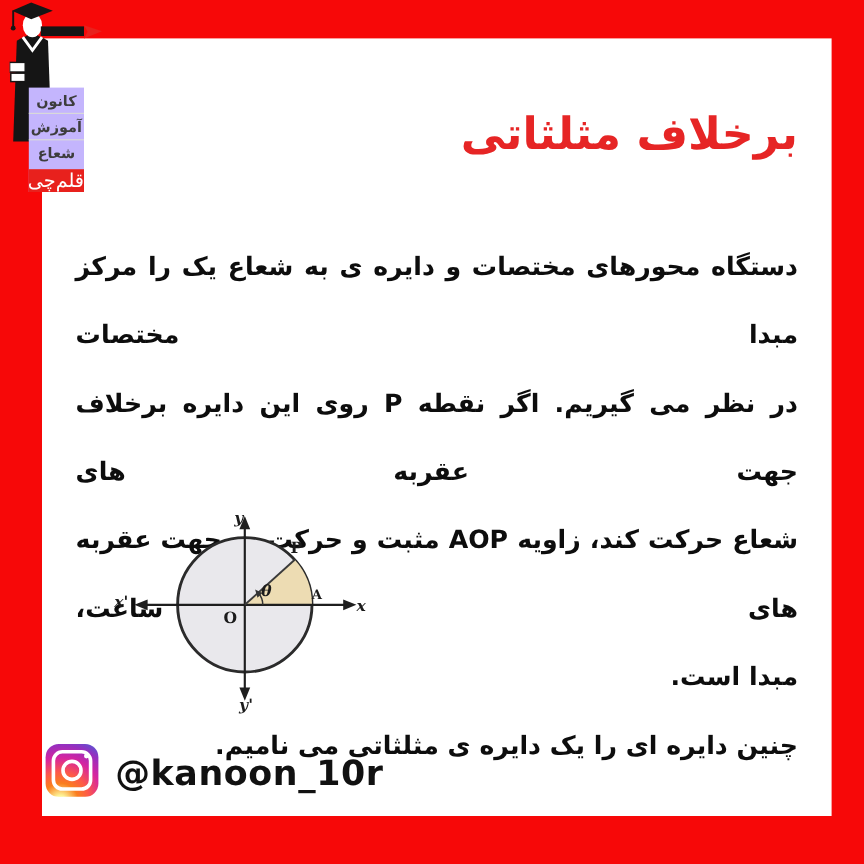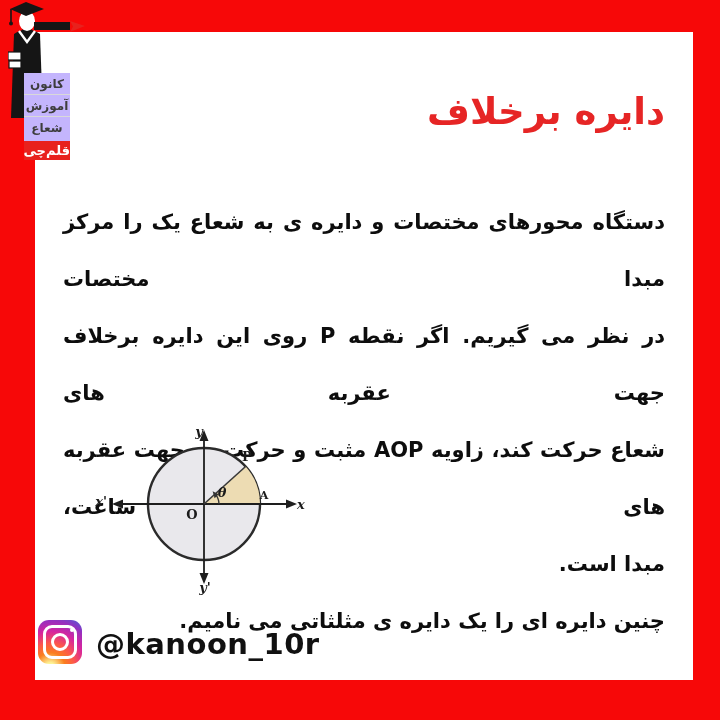--- a/index.html
+++ b/index.html
@@ -24,21 +24,21 @@
     margin-top:40px;
   }
   .logo-row {
     height:22px; line-height:22px; text-align:center;
     font-size:12px; font-weight:bold; color:#3d3d3d;
     border-bottom:1px solid #d9d9d9;
   }
   .logo-row:nth-child(3) { border-bottom:none; }
   .logo-badge {
     margin-top:2px; height:19px; line-height:19px; 
-    background:#e8211d; color:#ffffff; font-size:13px; font-weight:bold;
+    background:#e8211d; color:#ffffff; font-size:16px; font-weight:normal;
   }
 
   
   .title {
     position:absolute; top:58px; right:28px;
     direction:rtl; text-align:right;
     font-size:37px; font-weight:bold; color:#e62525;
   }
 
   
@@ -78,21 +78,21 @@
     position:absolute; left:58px; top:7px;
     font-size:29px; font-weight:bold; color:#111111; letter-spacing:0.5px;
     white-space:nowrap;
   }
 </style>
 </head>
 <body>
 
 <div class="content">
 
-  <div class="title">دایره برخلاف</div>
+  <div class="title">برخلاف مثلثاتی</div>
 
   <div class="paragraph">
     <div class="pline justify">دستگاه محورهای مختصات و دایره ی به شعاع یک را مرکز مبدا مختصات</div>
     <div class="pline justify">در نظر می گیریم. اگر نقطه P روی این دایره برخلاف جهت عقربه های</div>
     <div class="pline justify">شعاع حرکت کند، زاویه AOP مثبت و حرکت در جهت عقربه های ساعت،</div>
     <div class="pline">مبدا است.</div>
     <div class="pline">چنین دایره ای را یک دایره ی مثلثاتی می نامیم.</div>
   </div>
 
   <svg class="diagram" width="215" height="200" viewBox="0 0 215 200">

